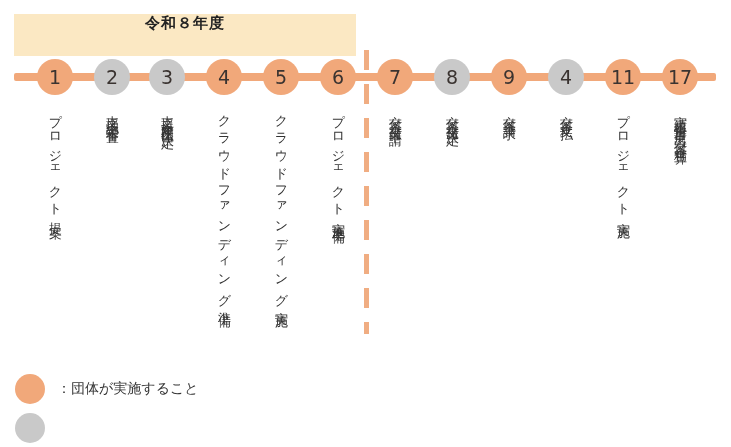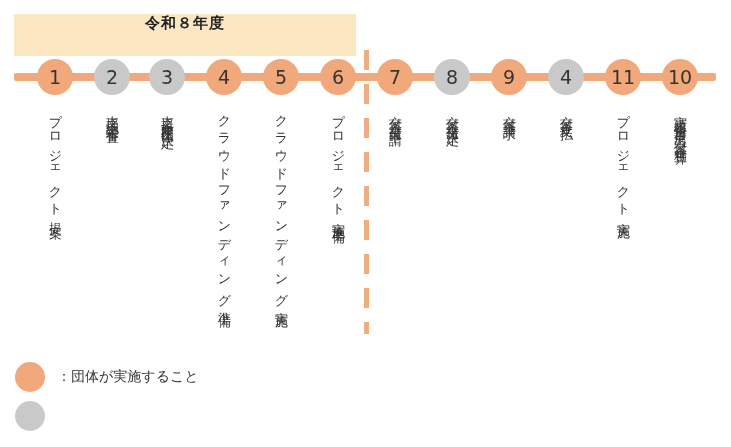--- a/index.html
+++ b/index.html
@@ -84,20 +84,21 @@
     white-space: nowrap;
     line-height: 16px;
   }
   
   .legend-row {
     position: absolute;
     left: 15px;
     height: 30px;
     display: flex;
     align-items: center;
+    margin-top: 12px;
   }
   .legend-circle {
     width: 30px;
     height: 30px;
     border-radius: 50%;
     flex: 0 0 auto;
   }
   .legend-text {
     margin-left: 12px;
     font-size: 14px;
@@ -189,21 +190,21 @@
 
   <div class="node" style="left:605px">
     <div class="circle" style="background-color: rgb(241, 168, 122);">
       <span class="num">11</span>
     </div>
     <div class="vlabel">プロジェクト実施</div>
   </div>
 
   <div class="node" style="left:662px">
     <div class="circle" style="background-color: rgb(241, 168, 122);">
-      <span class="num">10</span>
+      <span class="num">17</span>
     </div>
     <div class="vlabel">実績報告書提出・交付金精算</div>
   </div>
 
   <div class="legend-row" style="top:362px">
     <span class="legend-circle" style="background-color: rgb(241, 168, 122);"></span>
     <span class="legend-text">：団体が実施すること</span>
   </div>
   <div class="legend-row" style="top:401px">
     <span class="legend-circle" style="background-color: rgb(201, 201, 201);"></span>

